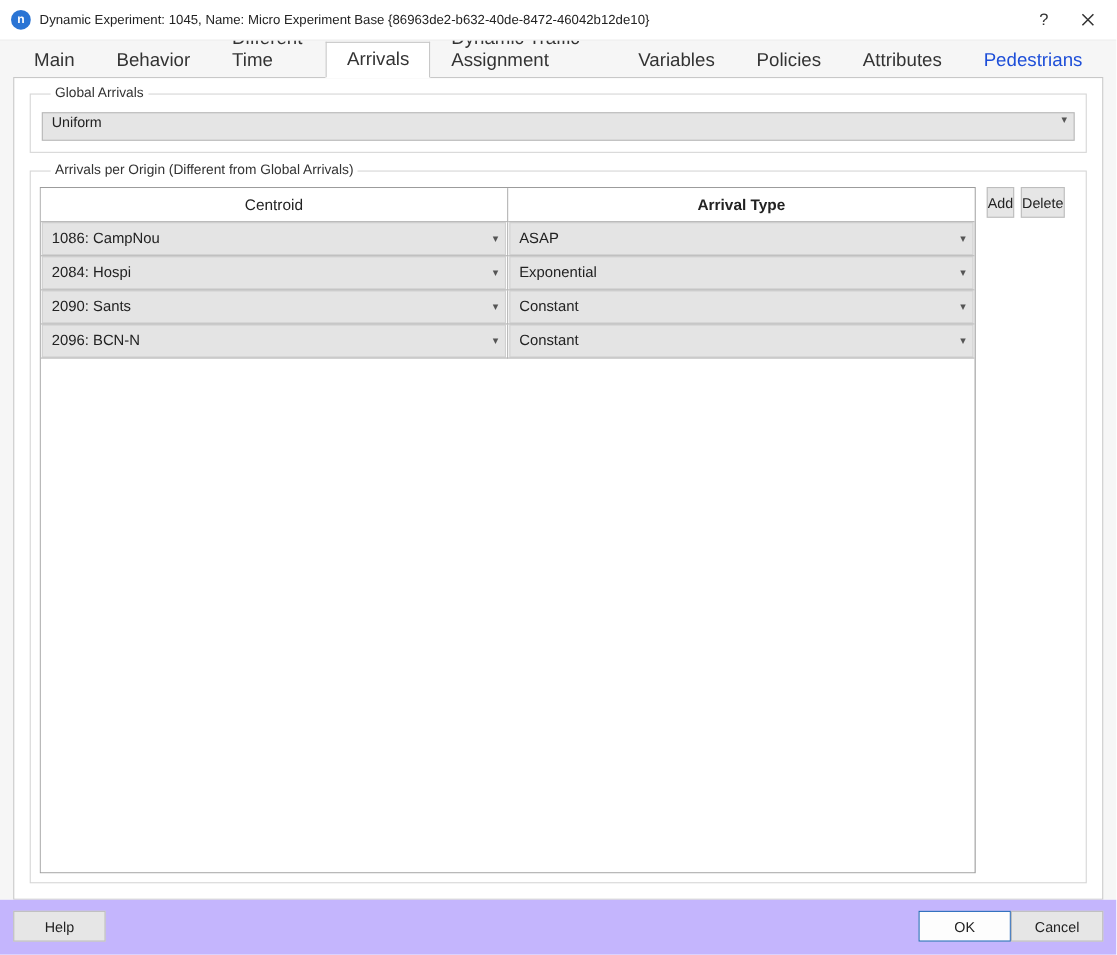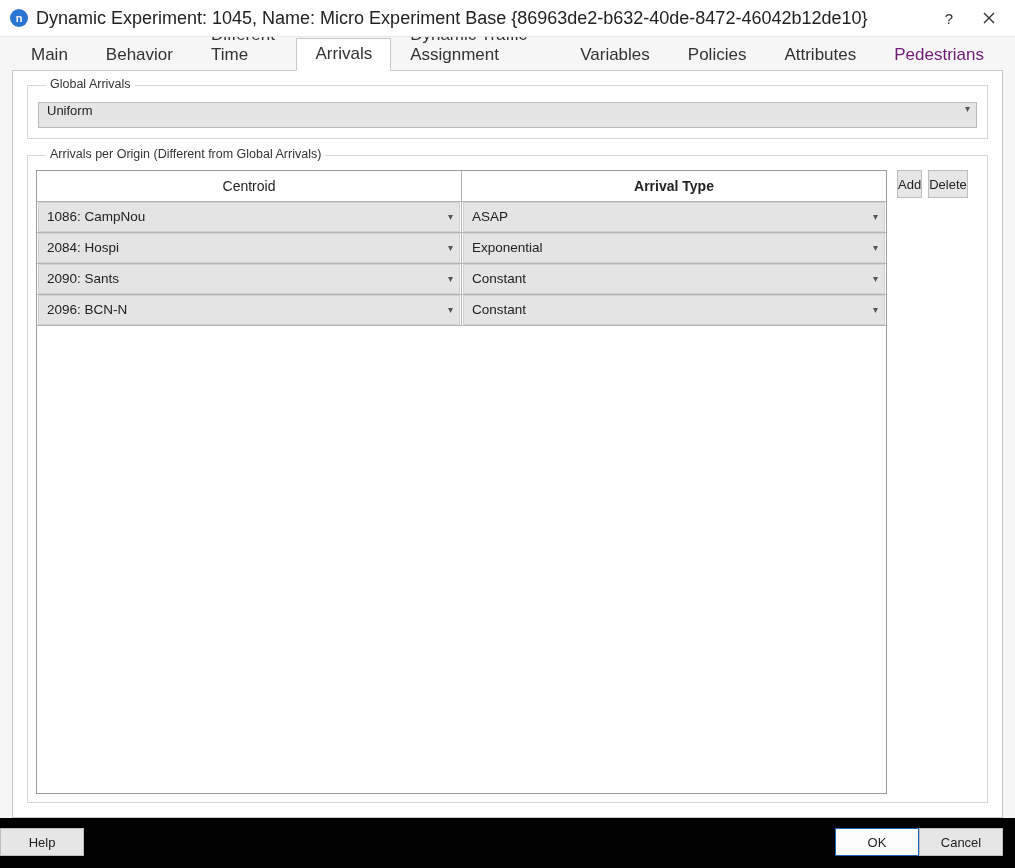--- a/index.html
+++ b/index.html
@@ -36,21 +36,21 @@
     display: flex;
     align-items: center;
     justify-content: center;
     font-size: 11px;
     font-weight: bold;
     margin-right: 8px;
     flex: 0 0 auto;
   }
   .titlebar .title-text {
     flex: 1 1 auto;
-    font-size: 18px;
+    font-size: 12px;
     white-space: nowrap;
     overflow: hidden;
   }
   .titlebar .title-btn {
     width: 40px;
     height: 28px;
     display: flex;
     align-items: center;
     justify-content: center;
     color: #333;
@@ -83,21 +83,21 @@
     position: relative;
     top: 1px;
   }
   .tab.active {
     background: #fff;
     border-color: #c8c8c8;
     border-bottom: 1px solid #fff;
     z-index: 3;
   }
   .tab.disabled {
-    color: #701a75;
+    color: #1d4ed8;
   }
   .tab-panel {
     flex: 1 1 auto;
     background: #fff;
     border: 1px solid #c8c8c8;
     box-sizing: border-box;
     padding: 14px 14px 14px 14px;
     display: flex;
     flex-direction: column;
     overflow: hidden;
@@ -204,22 +204,22 @@
     display: flex;
     align-items: center;
     justify-content: center;
     color: #222;
     box-sizing: border-box;
   }
   .button-bar {
     flex: 0 0 auto;
     display: flex;
     align-items: center;
-    padding: 10px 12px 12px 0;
-    background: #000000;
+    padding: 10px 12px 12px 12px;
+    background: #c4b5fd;
   }
   .button-bar .spacer { flex: 1 1 auto; }
   .button-bar .btn {
     width: 84px;
   }
   .button-bar .btn.ok {
     border: 1.5px solid #1e63b8;
     background: #fdfdfd;
   }
   .button-bar .btn.help {

